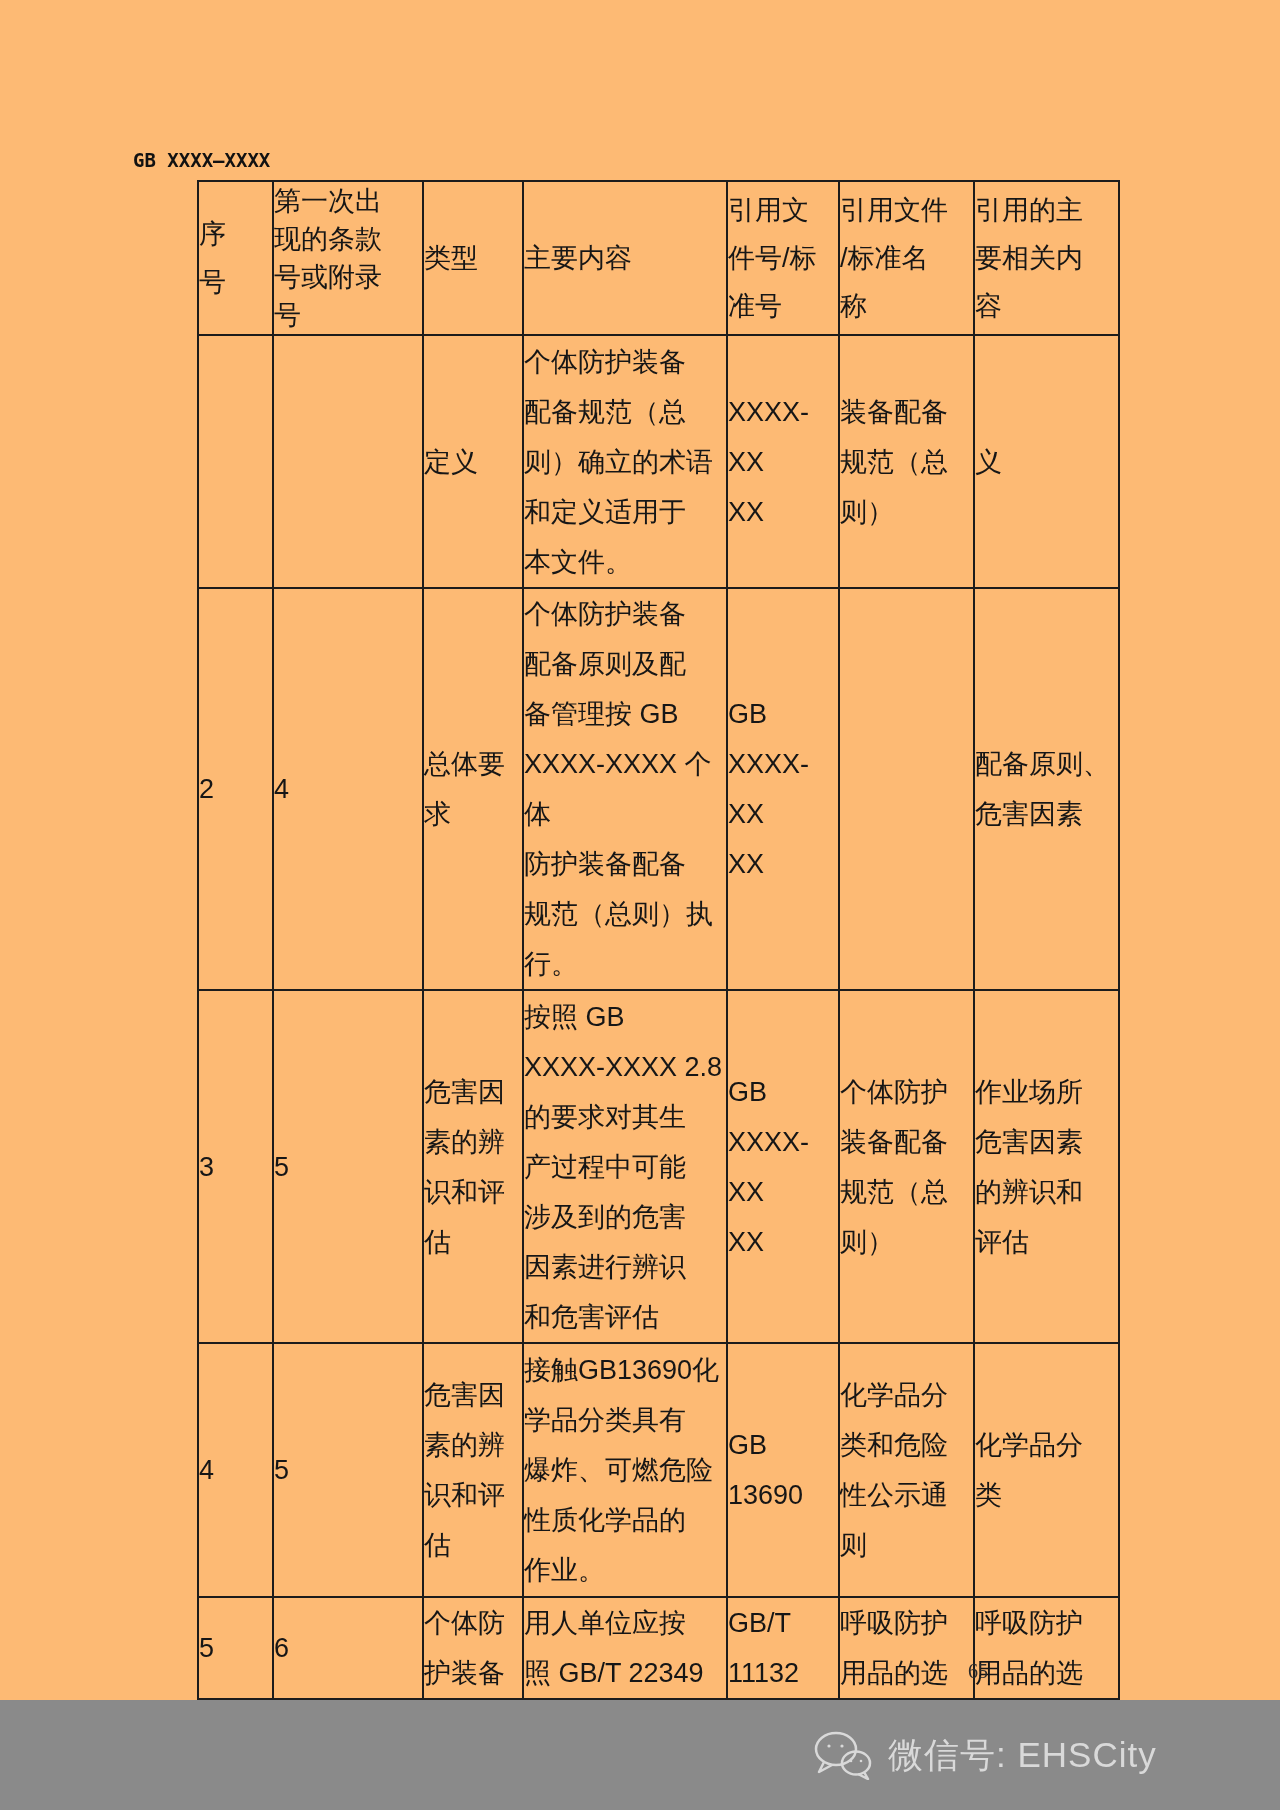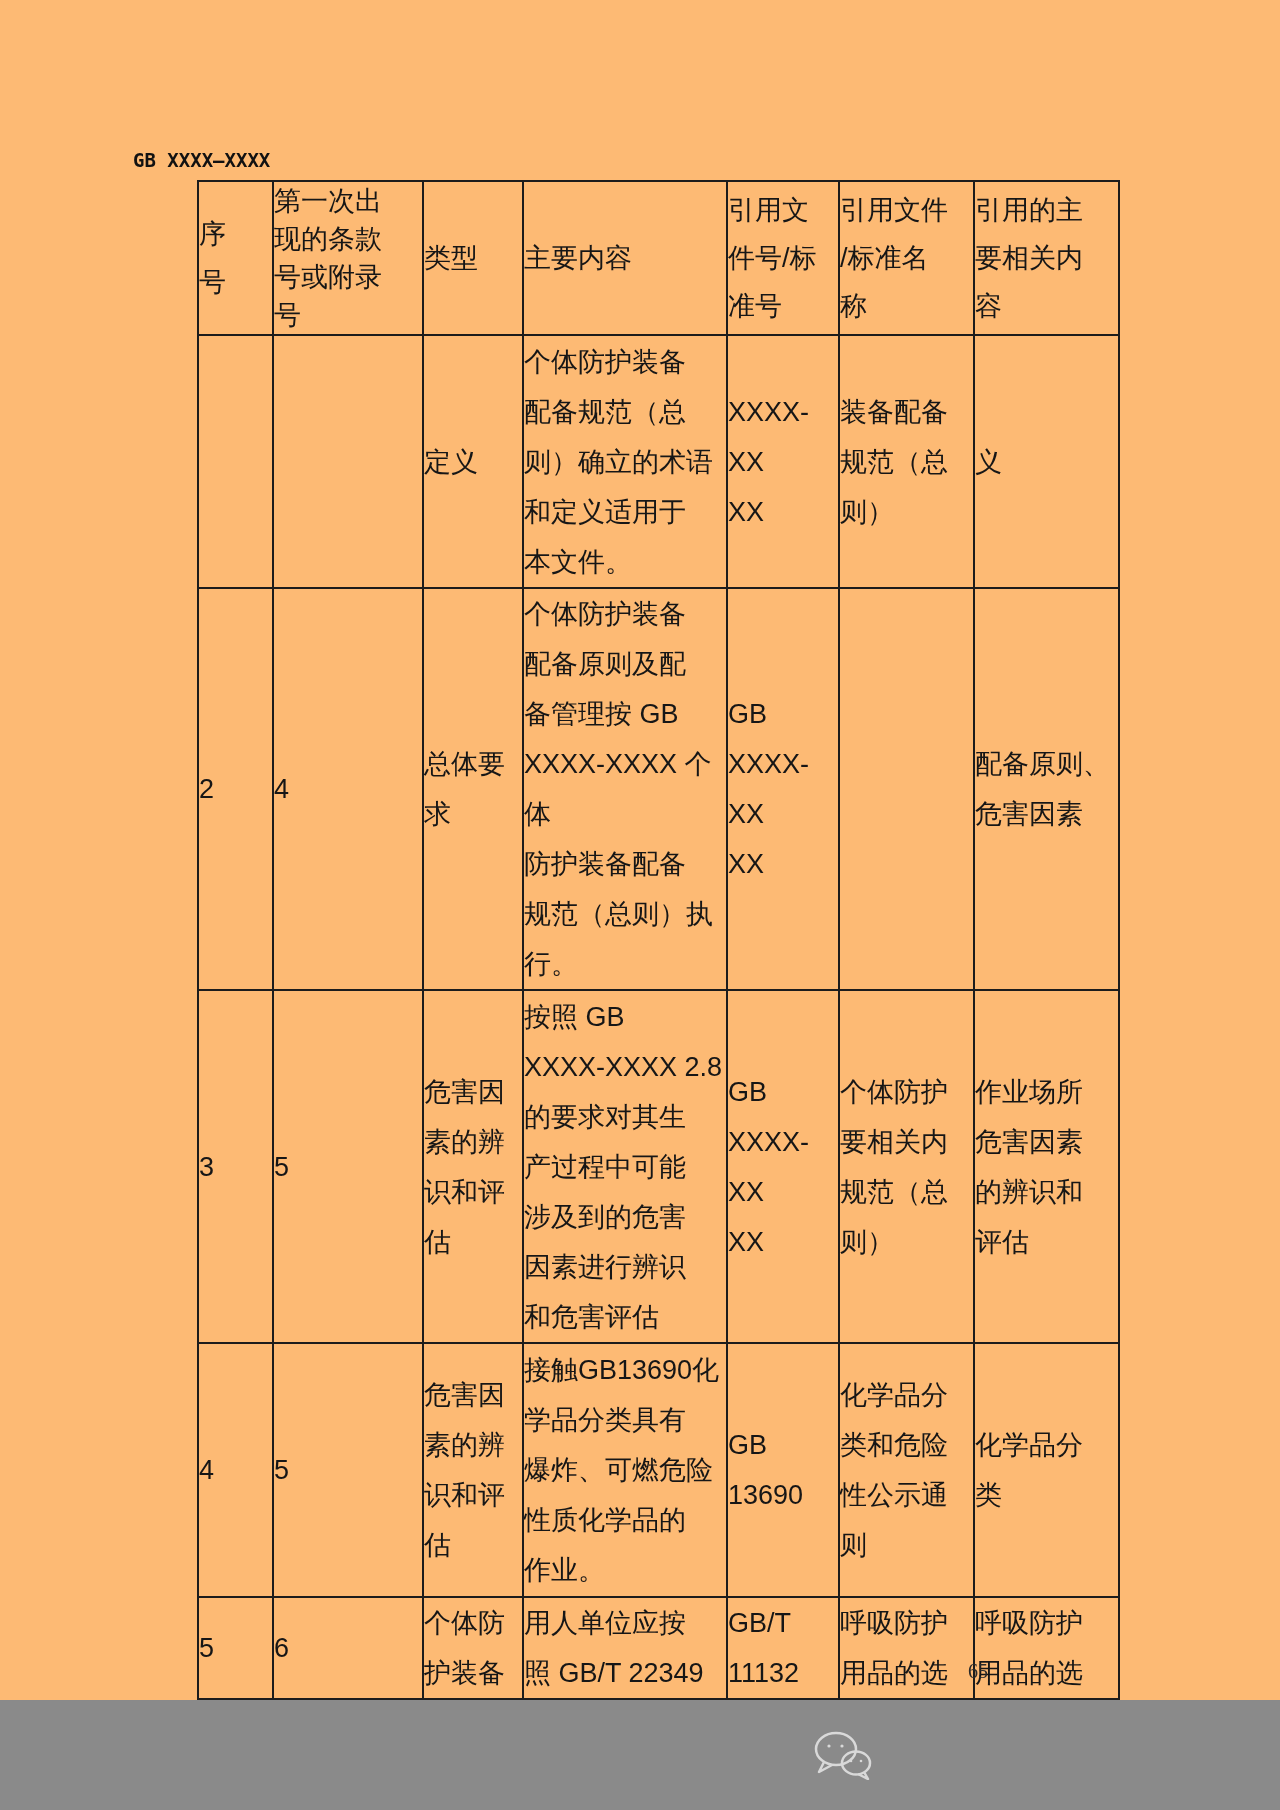--- a/index.html
+++ b/index.html
@@ -148,21 +148,21 @@
 XXXX-XXXX 2.8
 的要求对其生
 产过程中可能
 涉及到的危害
 因素进行辨识
 和危害评估</td>
         <td>GB
 XXXX-XX
 XX</td>
         <td>个体防护
-要相关内
+装备配备
 规范（总
 则）</td>
         <td>作业场所
 危害因素
 的辨识和
 评估</td>
       </tr>
       <tr class="r4">
         <td>4</td>
         <td>5</td>
@@ -210,16 +210,17 @@
           <ellipse cx="24" cy="19" rx="20" ry="16"></ellipse>
           <path d="M12 32 L7 42 L20 35" stroke-linejoin="round"></path>
           <ellipse cx="44" cy="33" rx="14" ry="11.5"></ellipse>
           <path d="M52 42 L56 49 L46 44" stroke-linejoin="round"></path>
           <circle cx="17" cy="16" r="1.6" fill="#d9d9d9" stroke="none"></circle>
           <circle cx="30" cy="16" r="1.6" fill="#d9d9d9" stroke="none"></circle>
           <circle cx="39" cy="31" r="1.3" fill="#d9d9d9" stroke="none"></circle>
           <circle cx="49" cy="31" r="1.3" fill="#d9d9d9" stroke="none"></circle>
         </svg>
       </span>
+      <span class="wc-text">微信号: EHSCity</span>
     </div>
   </div>
 
 </div>
 
 </body></html>

